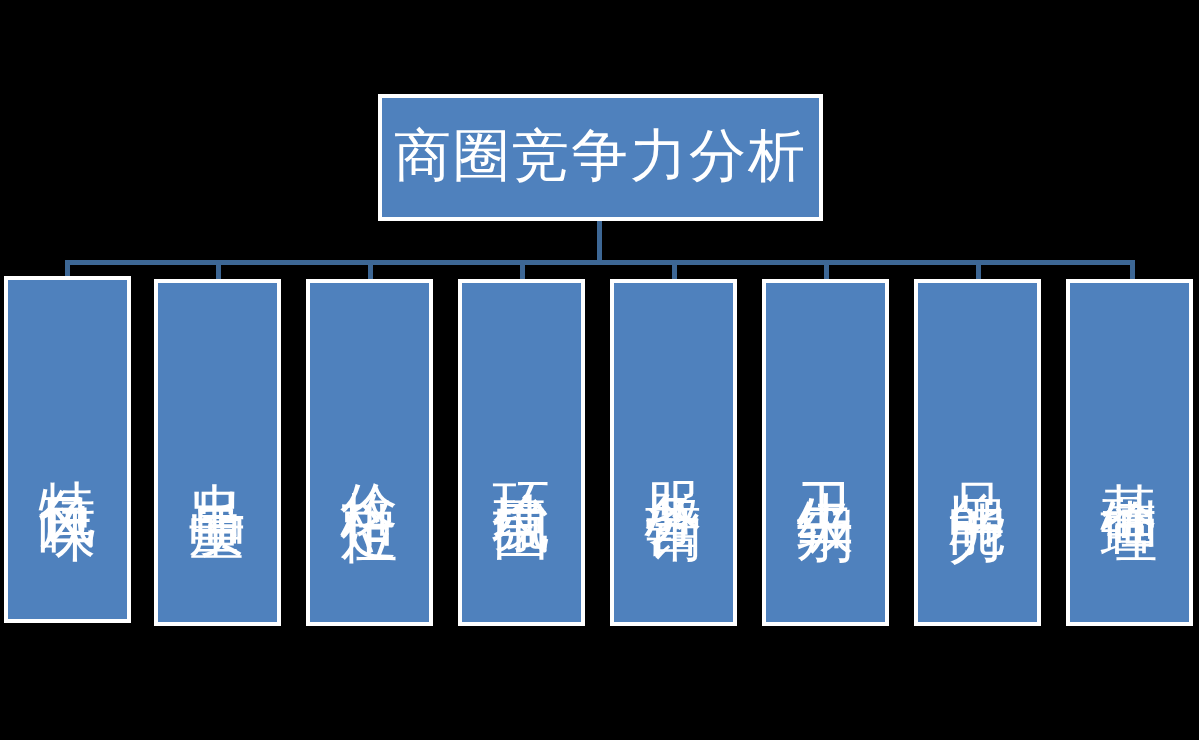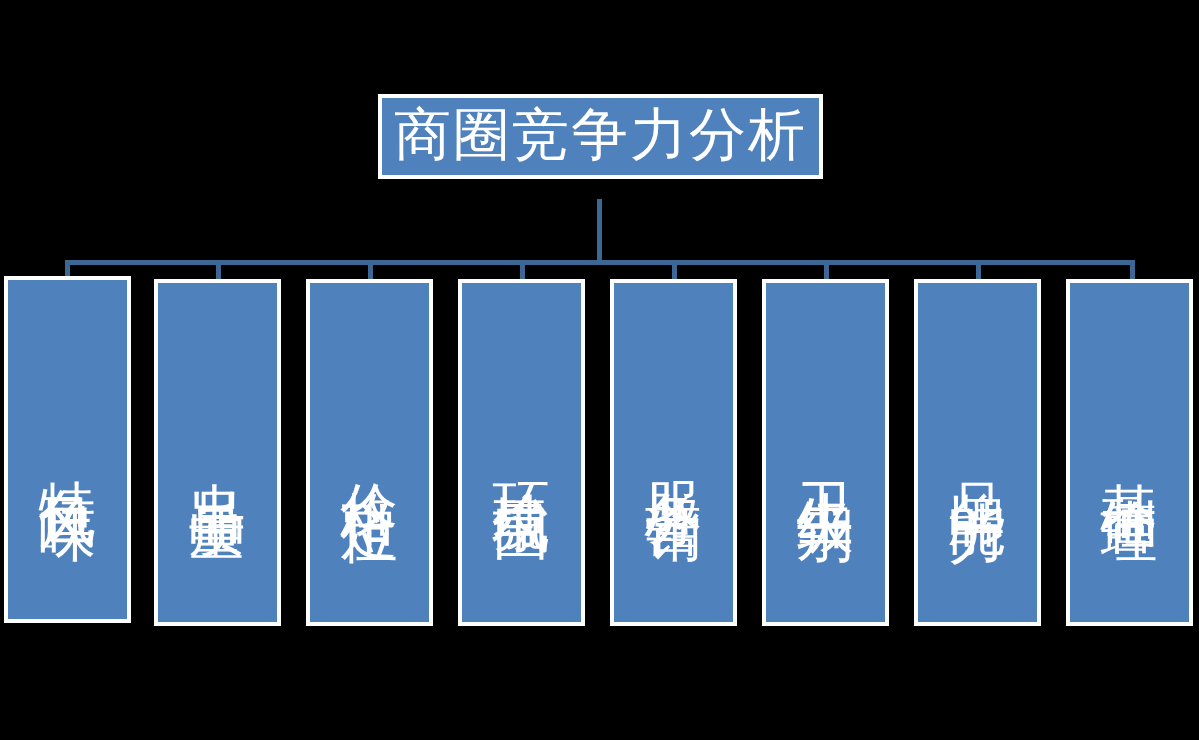--- a/index.html
+++ b/index.html
@@ -33,21 +33,21 @@
     align-items: center;
     justify-content: center;
     line-height: 1.0;
   }
 
   
   .root {
     left: 378px;
     top: 94px;
     width: 445px;
-    height: 85px;
+    height: 127px;
     font-size: 57px;
     letter-spacing: 2px;
   }
   .root .node-label {
     white-space: nowrap;
     padding-bottom: 4px;
   }
 
   
   .leaf {

